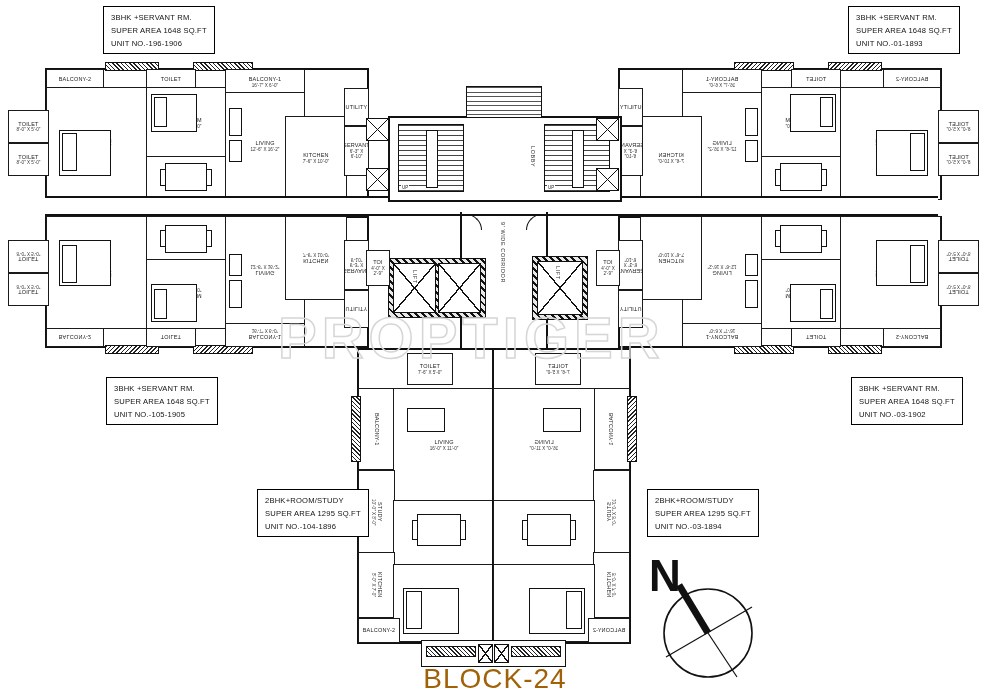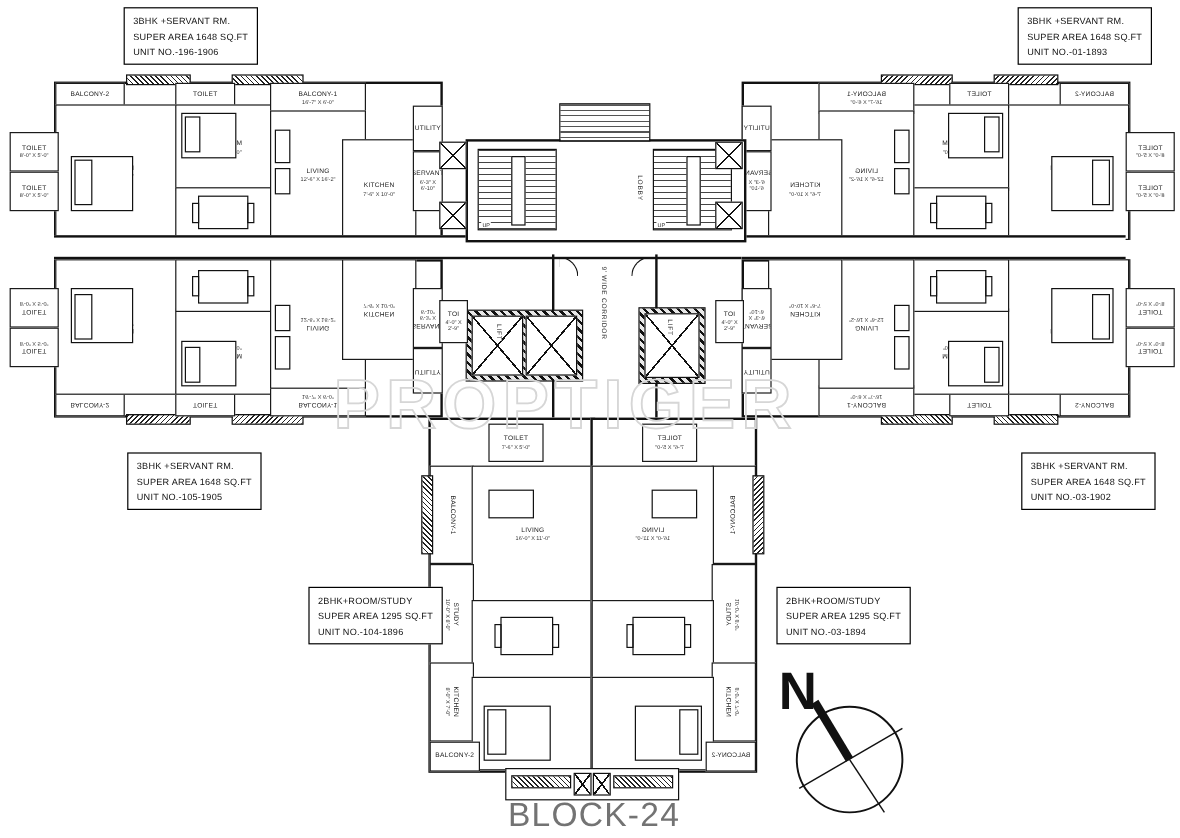--- a/index.html
+++ b/index.html
@@ -36,21 +36,21 @@
   .table{position:absolute;border:1.2px solid #111;background:#fff;}
   .table:before{content:'';position:absolute;left:-6px;top:18%;width:4px;height:58%;border:1px solid #111;}
   .table:after{content:'';position:absolute;right:-6px;top:18%;width:4px;height:58%;border:1px solid #111;}
   .sofa{position:absolute;border:1.1px solid #111;background:#fff;}
   .arc{position:absolute;border:1.1px solid #111;border-radius:0 100% 0 0;border-left:none;border-bottom:none;width:15px;height:15px;}
   
   .label-box{position:absolute;border:1.5px solid #000;background:#fff;padding:4px 7px 3px 7px;
              font-size:7.6px;line-height:13px;letter-spacing:.2px;white-space:nowrap;color:#111;z-index:6;}
   
   #block-title{position:absolute;left:350px;top:663px;width:290px;text-align:center;
-               font-size:28px;letter-spacing:1px;color:#737373;z-index:6;}
+               font-size:28px;letter-spacing:1px;color:#a16207;z-index:6;}
   #watermark{position:absolute;left:278px;top:304px;font-size:58px;letter-spacing:5px;font-weight:bold;
              color:transparent;-webkit-text-stroke:1.5px #d6d6d6;z-index:5;pointer-events:none;}
   @supports not (-webkit-text-stroke:1px black){ #watermark{color:#e3e3e3;} }
 </style>
 </head>
 <body>
 
 <div id="canvas">
 
   <div class="label-box" style="left:103px;top:6px;">

